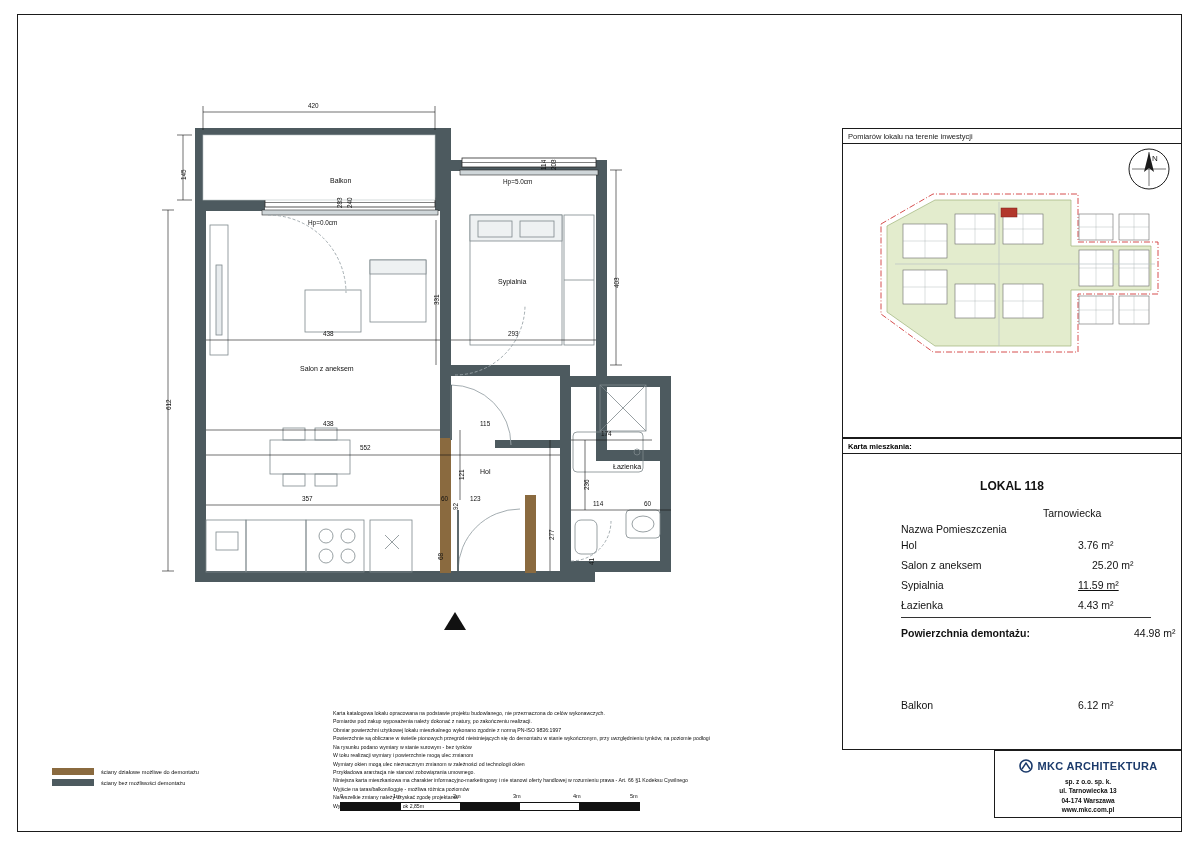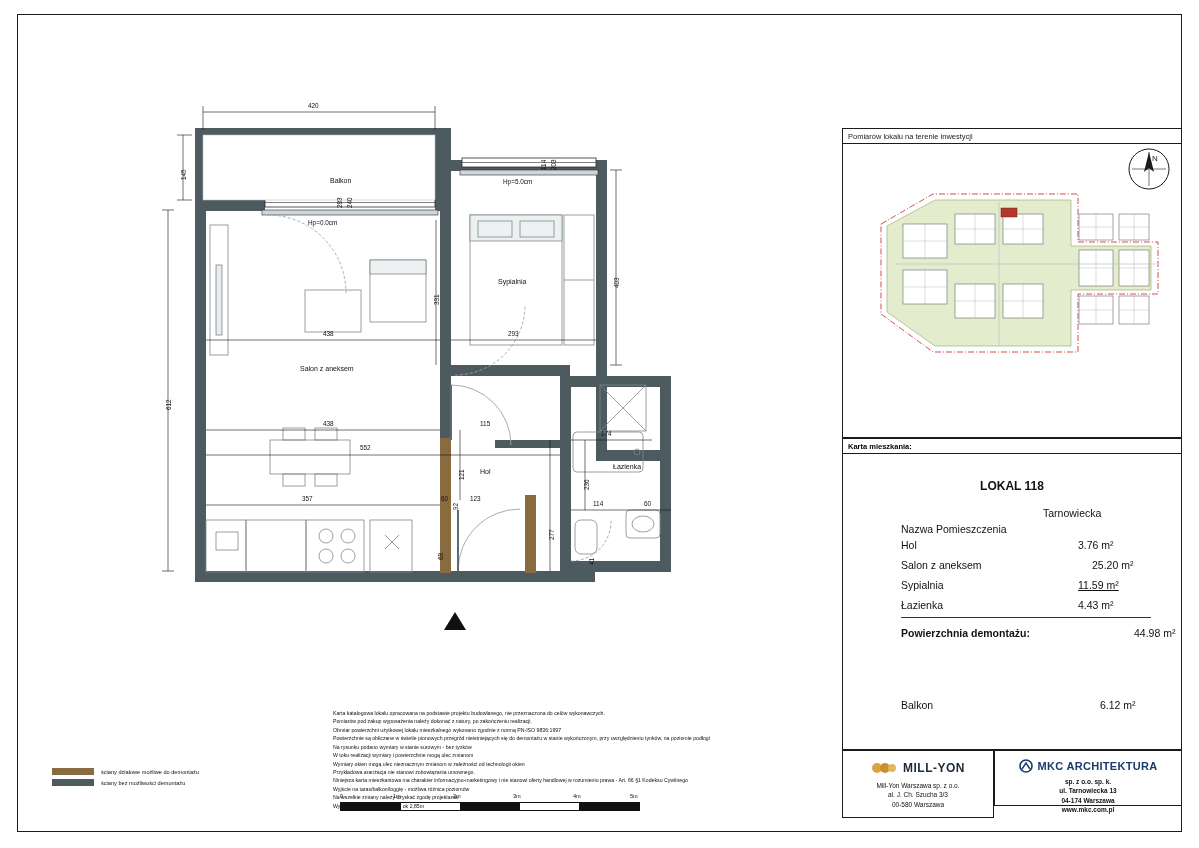--- a/index.html
+++ b/index.html
@@ -18,21 +18,21 @@
   .panel-divider{position:absolute;left:0;width:100%;height:0;border-top:1px solid #1b1b1b;}
   #compass{position:absolute;right:10px;top:18px;width:44px;height:44px;}
   #site-map{position:absolute;left:30px;top:55px;width:290px;height:175px;}
   #data-panel{left:842px;top:438px;width:340px;height:312px;}
   .data-head{position:absolute;left:5px;top:3px;font-size:7.5px;font-weight:bold;}
   .bld-title{position:absolute;width:100%;text-align:center;font-size:12px;font-weight:bold;color:#111;}
   .col-head{position:absolute;font-size:10.5px;color:#111;}
   .room-row{position:absolute;font-size:10.5px;color:#111;}
   .rule{position:absolute;border-top:1px solid #333;height:0;}
   #footer-left{left:842px;top:750px;width:152px;height:68px;}
-  #footer-right{left:994px;top:750px;width:188px;height:56px;padding-left:16px;}
+  #footer-right{left:994px;top:750px;width:188px;height:68px;padding-left:16px;}
   .ft-txt{font-size:6.5px;line-height:1.45;color:#111;text-align:center;}
   .ft-bold{font-weight:bold;}
   .millyon-name{font-size:12px;font-weight:bold;color:#1b2a3a;letter-spacing:.5px;}
   .mkc-name{font-size:11px;font-weight:bold;color:#1b3a6b;letter-spacing:.3px;}
   
   #notes{position:absolute;left:333px;top:709px;width:470px;font-size:5.2px;line-height:1.62;color:#111;}
   #legend{position:absolute;left:52px;top:768px;width:230px;font-size:5.6px;color:#111;}
   .lg-row{display:flex;align-items:center;margin-bottom:4px;}
   .lg-sw{width:42px;height:7px;margin-right:7px;}
   #scale{position:absolute;left:340px;top:793px;width:300px;}
@@ -126,38 +126,23 @@
 
     <div class="room-row" style="left:58px;top:160px;">Łazienka</div>
     <div class="room-row" style="left:235px;top:160px;">4.43 m²</div>
 
     <div class="rule" style="left:58px;top:178px;width:250px;"></div>
 
     <div class="room-row" style="left:58px;top:188px;font-weight:bold;">Powierzchnia demontażu:</div>
     <div class="room-row" style="left:251px;top:188px;margin-left:40px;">44.98 m²</div>
 
     <div class="room-row" style="left:58px;top:260px;">Balkon</div>
-    <div class="room-row" style="left:235px;top:260px;margin-left:22px;">6.12 m²</div>
-  </div>
-
-  <div class="panel" id="footer-left">
-    <div style="position:absolute;left:0;top:10px;width:100%;display:flex;align-items:center;justify-content:center;">
-      <svg width="26" height="12" viewBox="0 0 26 12">
-        <circle cx="6" cy="6" r="5" fill="#d9a441"></circle>
-        <circle cx="14" cy="6" r="5" fill="#c8912f"></circle>
-        <circle cx="21" cy="6" r="4" fill="#e0b765"></circle>
-      </svg>
-      <span class="millyon-name" style="margin-left:6px;">MILL-YON</span>
-    </div>
-    <div class="ft-txt" style="position:absolute;left:0;top:30px;width:100%;">
-      <div>Mill-Yon Warszawa sp. z o.o.</div>
-      <div>al. J. Ch. Szucha 3/3</div>
-      <div>00-580 Warszawa</div>
-    </div>
-  </div>
+    <div class="room-row" style="left:235px;top:260px;">6.12 m²</div>
+  </div>
+
 
   <div class="panel" id="footer-right">
     <div style="position:absolute;left:0;top:8px;width:100%;display:flex;align-items:center;justify-content:center;">
       <svg width="14" height="14" viewBox="0 0 14 14">
         <circle cx="7" cy="7" r="6" fill="none" stroke="#1b3a6b" stroke-width="1.6"></circle>
         <path d="M3 10 L7 4 L11 10" fill="none" stroke="#1b3a6b" stroke-width="1.4"></path>
       </svg>
       <span class="mkc-name" style="margin-left:5px;">MKC ARCHITEKTURA</span>
     </div>
     <div class="ft-txt" style="position:absolute;left:0;top:26px;width:100%;">

